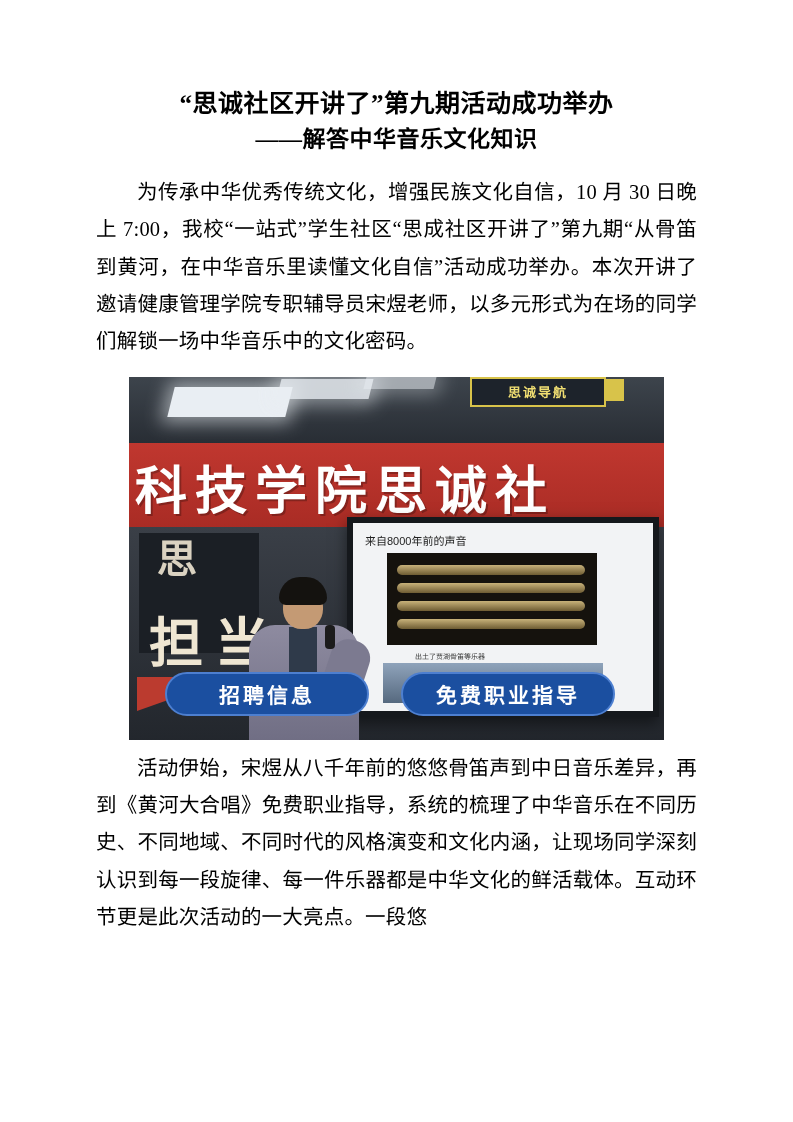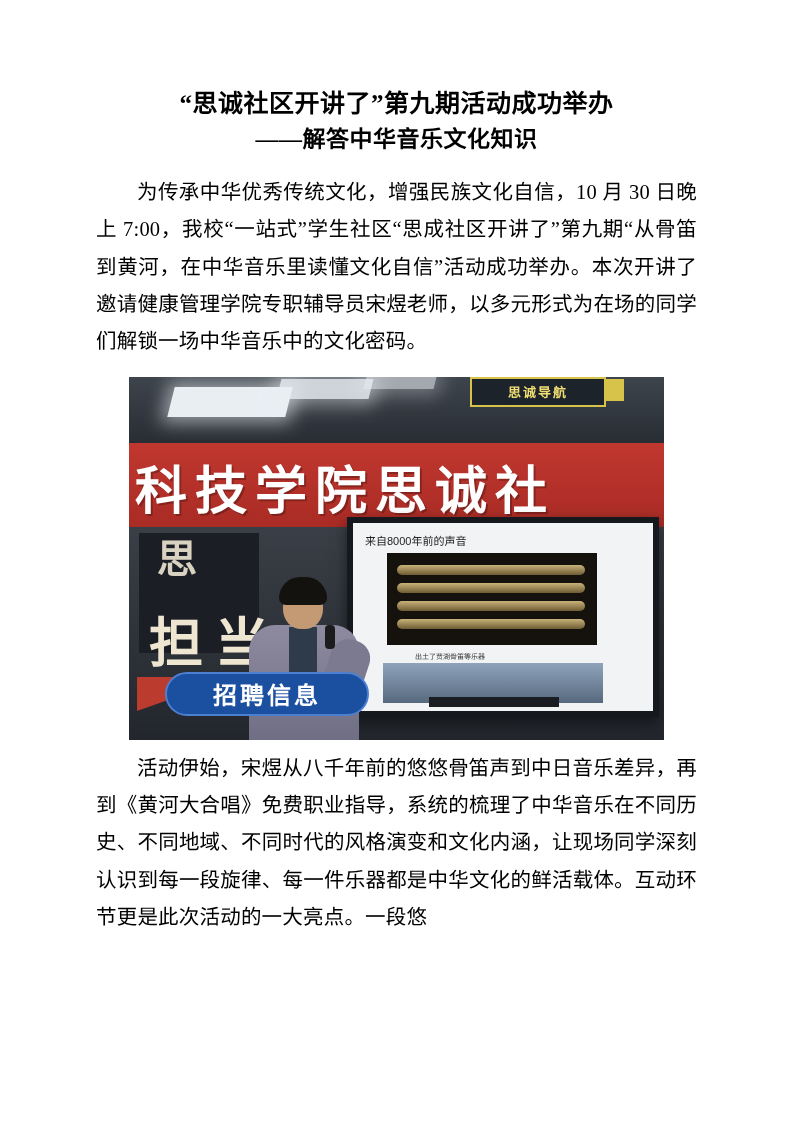--- a/index.html
+++ b/index.html
@@ -133,21 +133,21 @@
     position: absolute; left: 8px; top: 300px;
     width: 0; height: 0;
     border-left: 96px solid #bb3b2f;
     border-bottom: 34px solid transparent;
   }
   
   .ph-pill {
     position: absolute; bottom: 24px; height: 40px;
     background: #1b4fa0; border-radius: 22px;
     display: flex; align-items: center; justify-content: center;
-    color: #fff; font-weight: bold; font-size: 24px; letter-spacing: 3px;
+    color: #fff; font-weight: bold; font-size: 21px; letter-spacing: 3px;
     font-family: "Liberation Serif","DejaVu Serif",serif;
     border: 2px solid #4d7fd0;
   }
   .ph-pill.p1 { left: 36px; width: 200px; }
   .ph-pill.p2 { left: 272px; width: 210px; }
   
   .ph-tv {
     position: absolute; left: 218px; top: 140px;
     width: 300px; height: 188px;
     background: #0c0d0f;
@@ -271,19 +271,20 @@
       <div class="ph-tv-stand"></div>
 
       <div class="ph-person-body"></div>
       <div class="ph-person-inner"></div>
       <div class="ph-person-arm"></div>
       <div class="ph-person-mic"></div>
       <div class="ph-person-head"></div>
       <div class="ph-person-hair"></div>
 
       <div class="ph-pill p1">招聘信息</div>
+      <div class="ph-pill p2">免费职业指导</div>
 
     </div>
   </div>
 
   <p class="para">活动伊始，宋煜从八千年前的悠悠骨笛声到中日音乐差异，再到《黄河大合唱》免费职业指导，系统的梳理了中华音乐在不同历史、不同地域、不同时代的风格演变和文化内涵，让现场同学深刻认识到每一段旋律、每一件乐器都是中华文化的鲜活载体。互动环节更是此次活动的一大亮点。一段悠</p>
 
 </div>
 
 </body></html>

